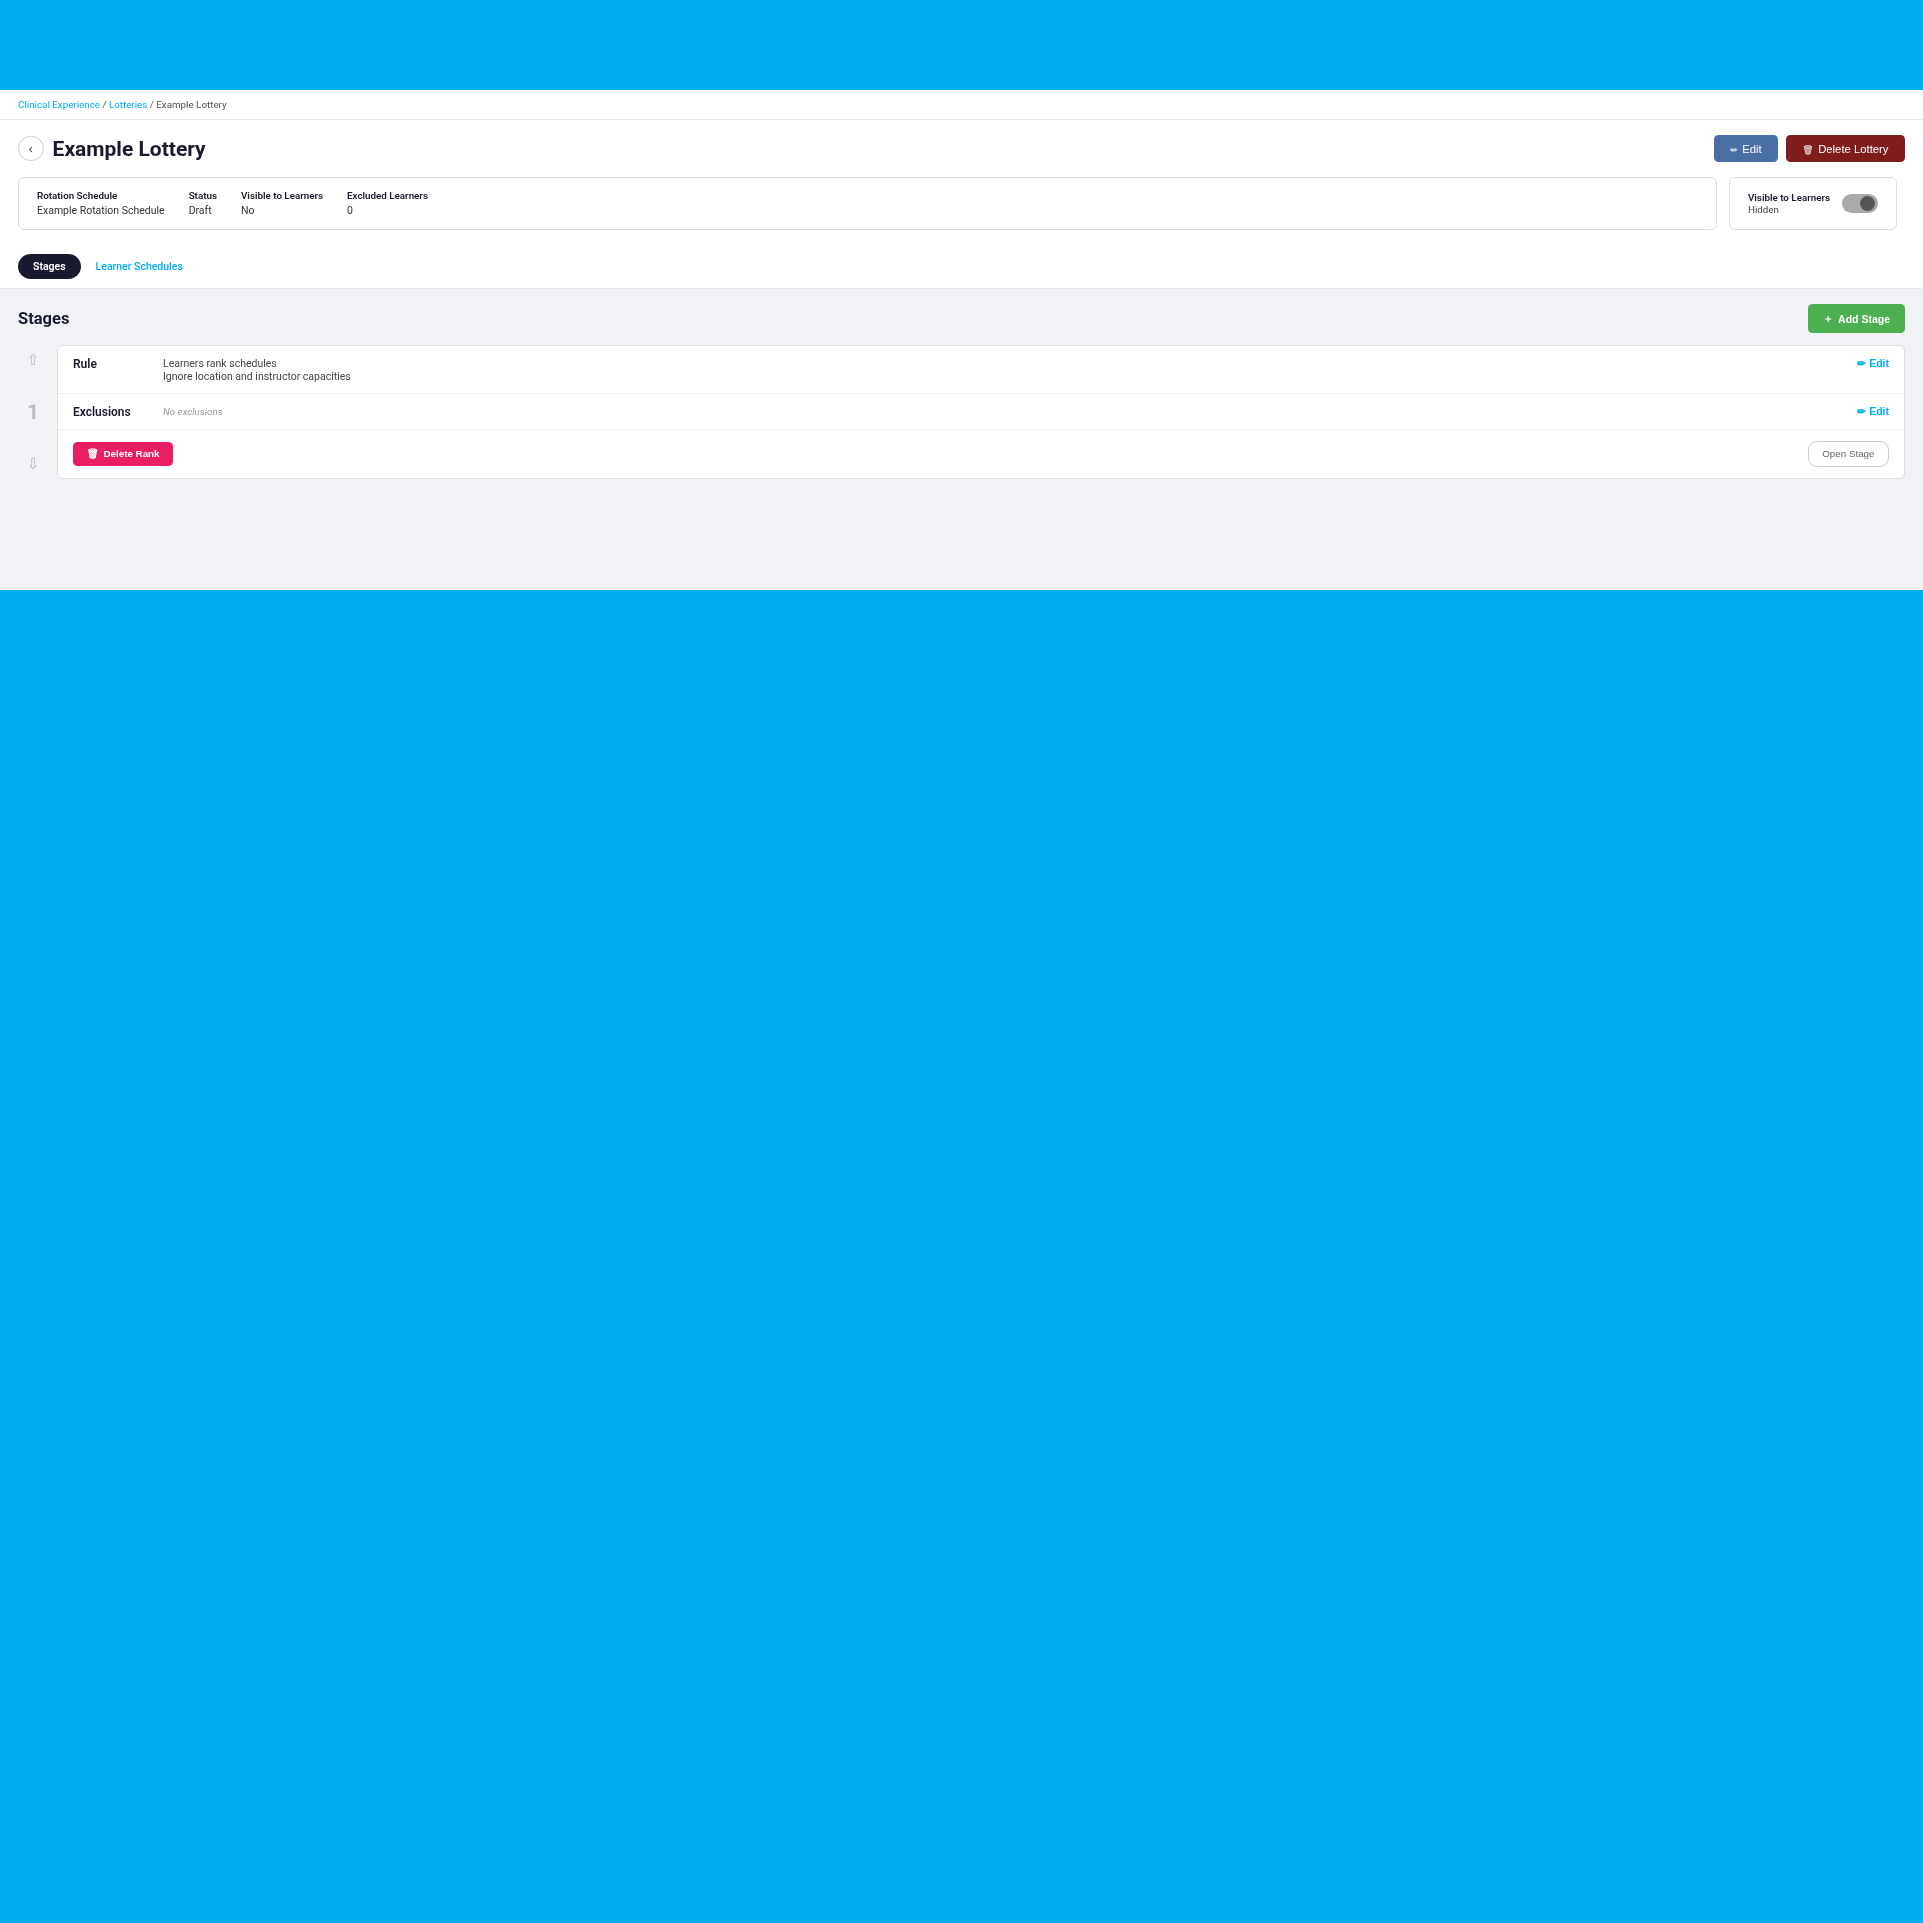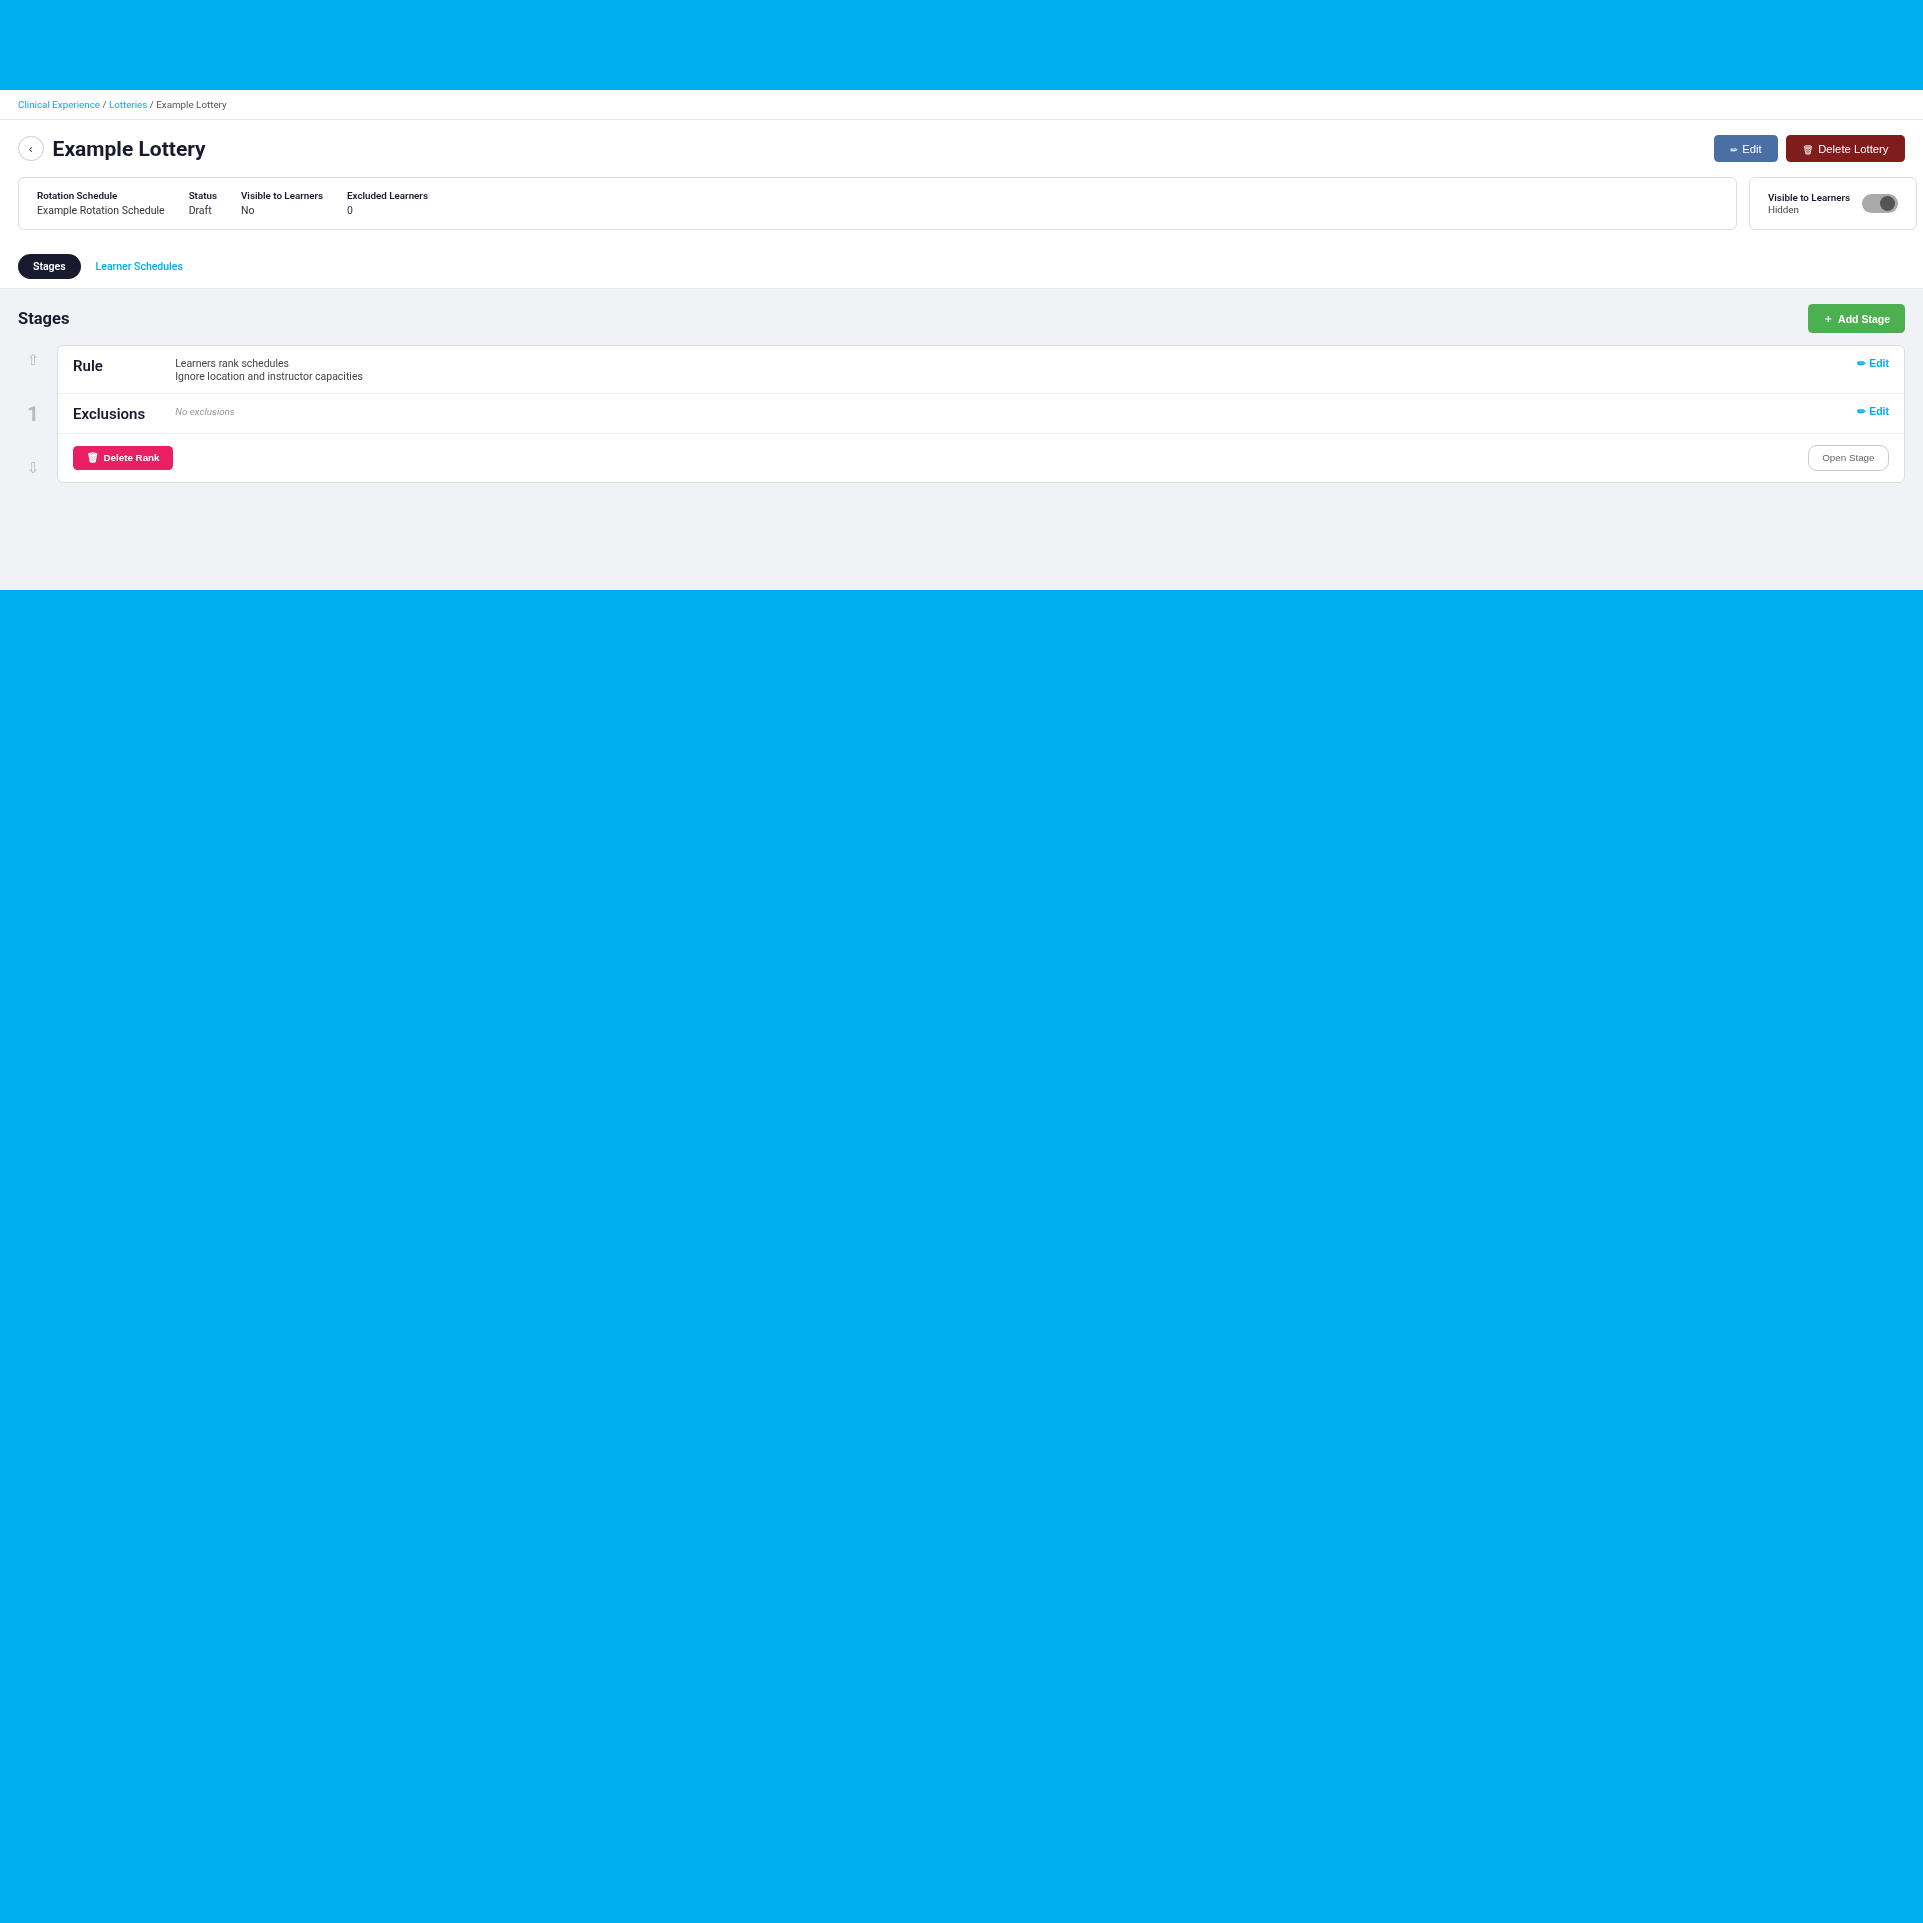--- a/index.html
+++ b/index.html
@@ -90,21 +90,21 @@
       cursor: pointer;
       display: flex;
       align-items: center;
       gap: 4.5px;
     }
 
     
     .info-cards-row {
       display: flex;
       gap: 12px;
-      padding: 0 6px 15px 18px;
+      padding: 0 26px 15px 18px;
       background: #fff;
     }
     .info-card {
       border: 0.8px solid #ddd;
       border-radius: 6px;
       padding: 12px 18px;
       display: flex;
       gap: 24px;
       flex: 1;
     }
@@ -256,21 +256,21 @@
       width: 100%;
       border-collapse: collapse;
     }
     .stage-table td {
       padding: 10.5px 15px;
       border-bottom: 0.8px solid #eee;
       vertical-align: top;
     }
     .stage-table tr:last-child td { border-bottom: none; }
     .row-label {
-      font-size: 15px;
+      font-size: 12px;
       font-weight: 600;
       color: #1a1a2e;
       width: 90px;
     }
     .row-value {
       font-size: 10.5px;
       color: #444;
       flex: 1;
     }
     .row-action {

